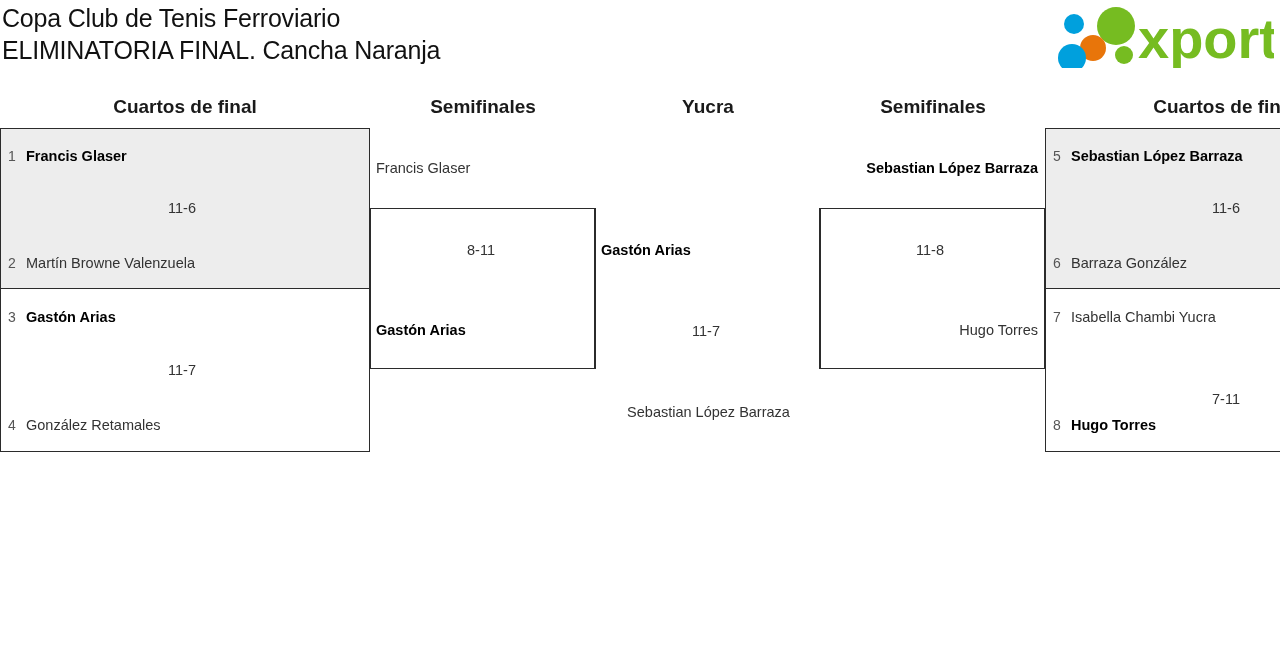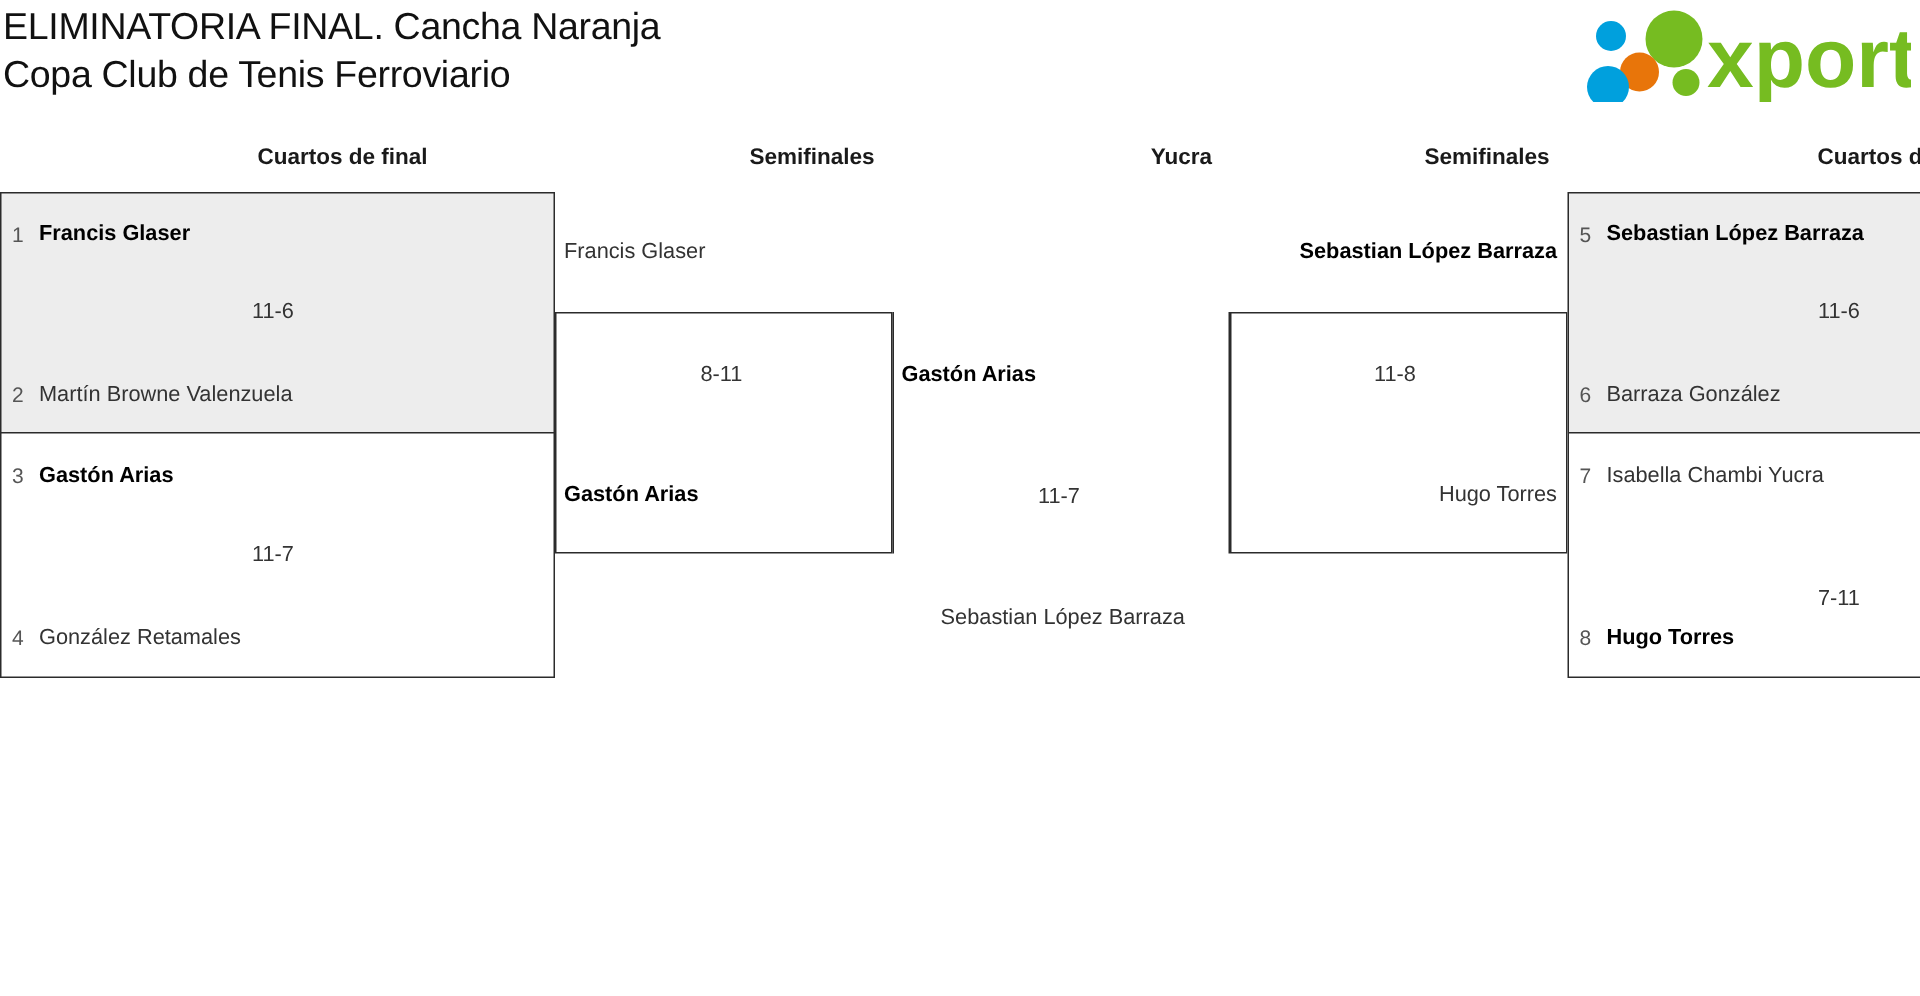--- a/index.html
+++ b/index.html
@@ -20,22 +20,22 @@
     font-size:25px;line-height:32px;font-weight:400;color:#111111;
     white-space:nowrap;letter-spacing:-0.2px;
   }
 
   .logo{position:absolute;right:6px;top:6px;width:224px;height:62px;}
   .logo svg{display:block;}
 
   
   .col-head{
     position:absolute;top:96px;
-    font-size:15px;font-weight:700;color:#1a1a1a;
-    white-space:nowrap;text-align:right;
+    font-size:19px;font-weight:700;color:#1a1a1a;
+    white-space:nowrap;text-align:center;
   }
 
   
   .bracket{position:absolute;left:0;top:0;width:1280px;height:664px;}
 
   .mbox{
     position:absolute;
     border:1px solid #2b2b2b;
     box-sizing:border-box;
     background:#ffffff;
@@ -67,22 +67,22 @@
     color:#333333;
     white-space:nowrap;
   }
 </style>
 </head>
 <body>
 
 <div class="page-header">
 
   <div class="title-block">
+    <div class="title-line">Copa Club de Tenis Ferroviario</div>
     <div class="title-line">ELIMINATORIA FINAL. Cancha Naranja</div>
-    <div class="title-line">Copa Club de Tenis Ferroviario</div>
   </div>
 
   <div class="logo">
     <svg width="224" height="62" viewBox="0 0 224 62" xmlns="http://www.w3.org/2000/svg">
       <g>
         <circle cx="24" cy="18" r="10" fill="#00a0dd"></circle>
         <circle cx="66" cy="20" r="19" fill="#76bc21"></circle>
         <circle cx="43" cy="42" r="13" fill="#e8750a"></circle>
         <circle cx="74" cy="49" r="9" fill="#76bc21"></circle>
         <circle cx="22" cy="52" r="14" fill="#00a0dd"></circle>

